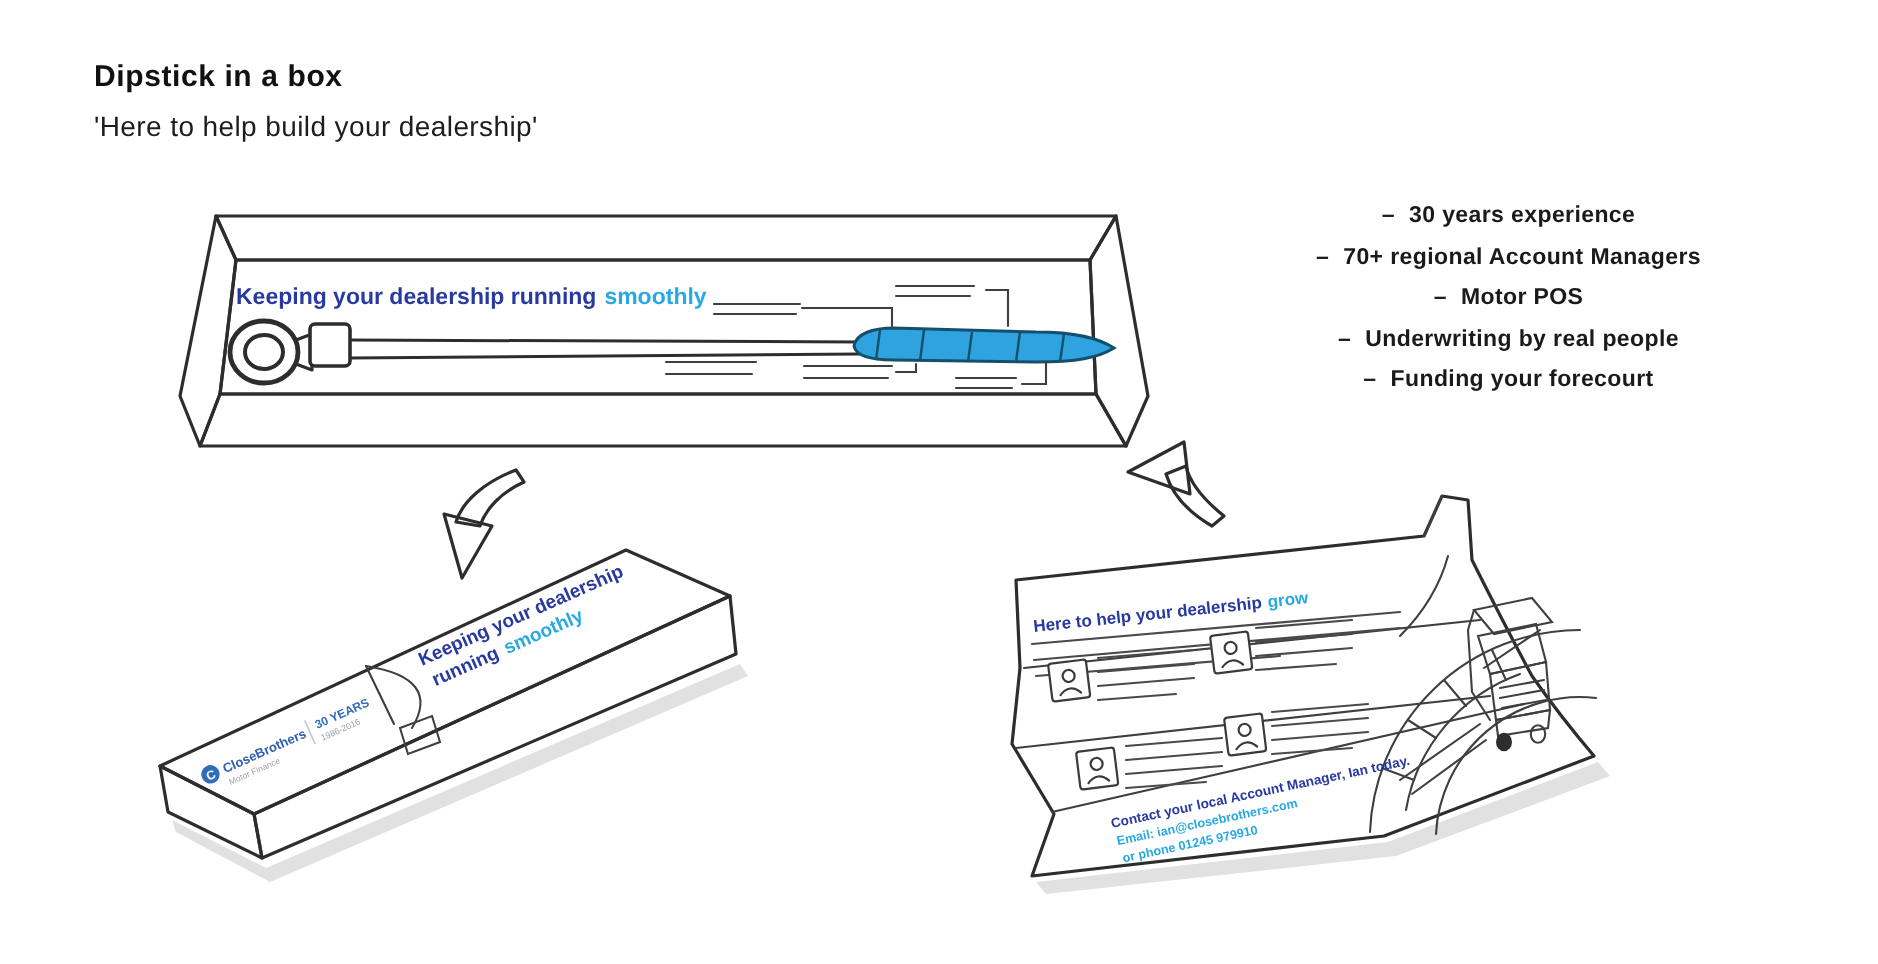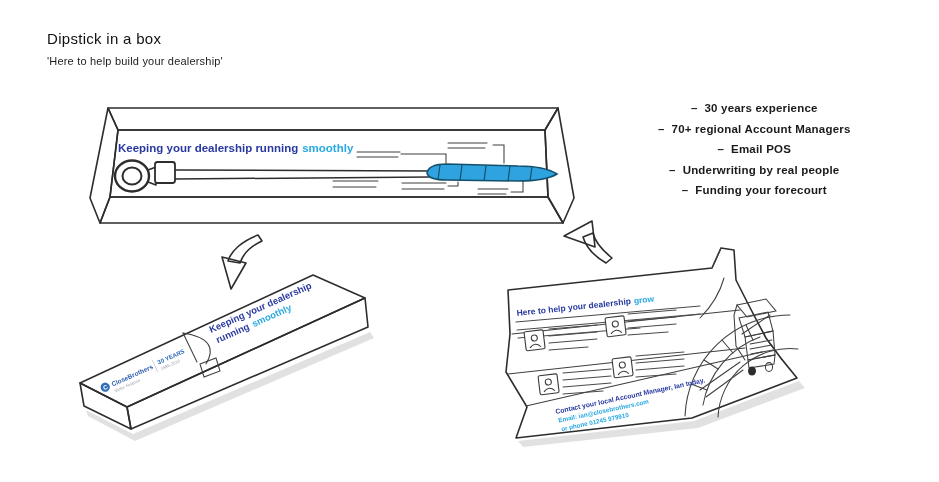--- a/index.html
+++ b/index.html
@@ -1,20 +1,20 @@
 <!DOCTYPE html>
 <html><head>
 <meta charset="utf-8">
 <style>
   html,body{margin:0;padding:0;background:#fff;}
   body{width:939px;height:482px;position:relative;overflow:hidden;
        font-family:"Liberation Sans","DejaVu Sans",sans-serif;color:#161616;}
   .abs{position:absolute;}
-  .title{left:47px;top:30px;font-size:15px;font-weight:400;letter-spacing:.3px;color:#111;}
-  .subtitle{left:47px;top:55px;font-size:11px;color:#1d1d1d;letter-spacing:.2px;}
+  .title{left:47px;top:30px;font-size:15px;font-weight:700;letter-spacing:.3px;color:#111;}
+  .subtitle{left:47px;top:55px;font-size:14px;color:#1d1d1d;letter-spacing:.2px;}
   .benefits{left:658px;top:102px;list-style:none;margin:0;padding:0;}
   .benefits li{font-size:11.5px;font-weight:600;letter-spacing:.2px;color:#1a1a1a;
                margin:0 0 8.5px 0;white-space:nowrap;text-align:center;}
   .benefits .dash{margin-right:7px;}
   svg{position:absolute;left:0;top:0;}
   svg text{font-family:"Liberation Sans","DejaVu Sans",sans-serif;}
   .ink{stroke:#2d2d2d;stroke-width:1.6;fill:none;stroke-linecap:round;stroke-linejoin:round;}
   .ink-thin{stroke:#3f3f3f;stroke-width:1.05;fill:none;stroke-linecap:round;}
   .sketchline{stroke:#4a4a4a;stroke-width:1.1;fill:none;stroke-linecap:round;}
   .blue-txt{fill:#2839a0;font-weight:bold;}
@@ -24,21 +24,21 @@
 </style>
 </head>
 <body>
 
 <div class="abs title">Dipstick in a box</div>
 <div class="abs subtitle">'Here to help build your dealership'</div>
 
 <ul class="abs benefits">
   <li><span class="dash">–</span><span>30 years experience</span></li>
   <li><span class="dash">–</span><span>70+ regional Account Managers</span></li>
-  <li><span class="dash">–</span><span>Email POS</span></li>
+  <li><span class="dash">–</span><span>Motor POS</span></li>
   <li><span class="dash">–</span><span>Underwriting by real people</span></li>
   <li><span class="dash">–</span><span>Funding your forecourt</span></li>
 </ul>
 
 <svg width="939" height="482" viewBox="0 0 939 482">
   <defs>
     <g id="avatar">
       <rect x="0" y="0" width="19" height="19" rx="1.5" fill="#fff" stroke="#3a3a3a" stroke-width="1.1"></rect>
       <circle cx="9.5" cy="7.2" r="3" fill="none" stroke="#3a3a3a" stroke-width="1.1"></circle>
       <path d="M4,16.5 Q9.5,10.5 15,16.5" fill="none" stroke="#3a3a3a" stroke-width="1.1"></path>

